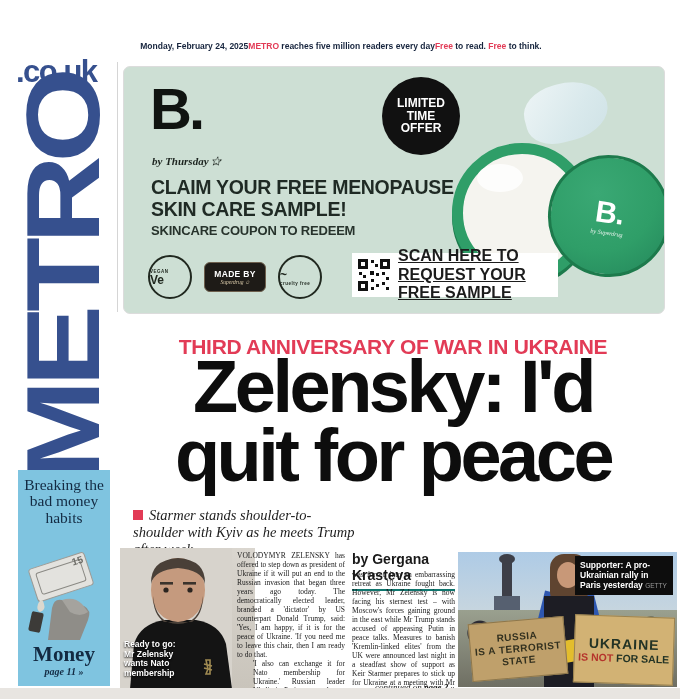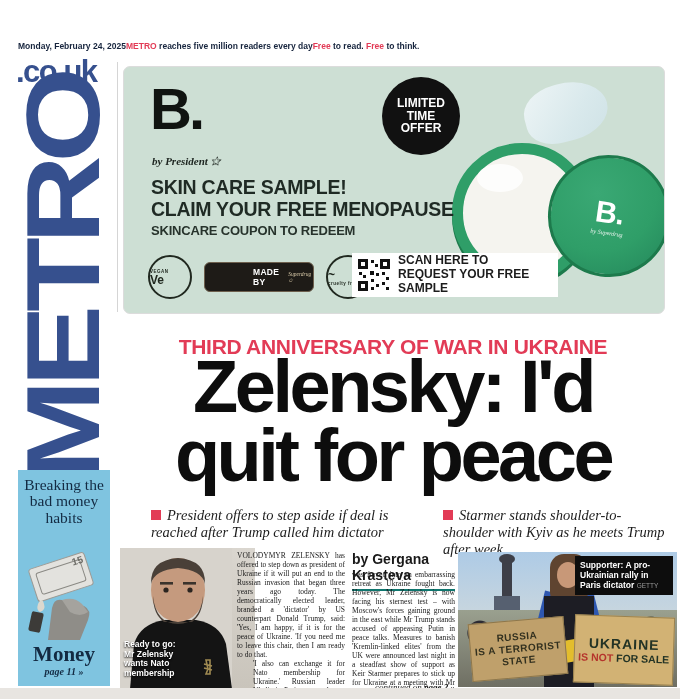--- a/index.html
+++ b/index.html
@@ -1,20 +1,20 @@
 <!DOCTYPE html>
 <html><head>
 <meta charset="utf-8">
 <style>
   html,body{margin:0;padding:0;background:#fff;}
   .page{position:relative;width:680px;height:699px;background:#fff;overflow:hidden;
         font-family:"Liberation Sans",sans-serif;color:#16243d;}
   
   .topbar{position:absolute;left:18px;right:16px;top:41px;display:flex;
-          justify-content:flex-start;font-size:8.5px;font-weight:bold;color:#16243d;}
+          justify-content:center;font-size:8.5px;font-weight:bold;color:#16243d;}
   .topbar .red{color:#e23b56;}
   
   .couk{position:absolute;left:16px;top:54px;width:97px;font-size:31px;font-weight:bold;
         color:#36508e;letter-spacing:-1.5px;text-align:left;}
   .metro-wrap{position:absolute;left:12px;top:92px;width:102px;height:372px;}
   .metro-wrap span{position:absolute;left:50%;top:50%;
         transform:translate(-50%,-50%) rotate(-90deg) scaleX(1.18);
         font-size:104px;font-weight:bold;letter-spacing:-6px;color:#36508e;white-space:nowrap;}
   .divider-v{position:absolute;left:117px;top:62px;width:1px;height:250px;background:#d5d5d5;}
   
@@ -41,26 +41,26 @@
          color:#1f2a24;line-height:1.12;letter-spacing:-0.3px;}
   .ad-h2{position:absolute;left:27px;top:157px;font-size:13px;font-weight:bold;
          color:#27332c;line-height:1.15;letter-spacing:-0.2px;}
   .badges{position:absolute;left:24px;top:188px;display:flex;align-items:center;gap:12px;}
   .badge-circle{width:40px;height:40px;border-radius:50%;border:2.5px solid #20281f;
       display:flex;flex-direction:column;align-items:flex-start;justify-content:center;
       color:#20281f;background:transparent;}
   .badge-circle .tiny{font-size:4.5px;font-weight:bold;letter-spacing:0.5px;}
   .badge-circle .mid{font-size:12px;font-weight:bold;line-height:1;}
   .made-by{width:60px;height:28px;border-radius:6px;background:#1e1b17;border:1px solid #6d5f4d;
-      color:#fff;display:flex;flex-direction:row;align-items:center;justify-content:center;padding-left:48px;}
+      color:#fff;display:flex;flex-direction:column;align-items:center;justify-content:center;}
   .made-by .mb1{font-size:8.5px;font-weight:bold;letter-spacing:0.3px;}
   .made-by .mb2{font-family:"Liberation Serif",serif;font-style:italic;font-size:5.5px;color:#d8c9a8;}
   .qr-box{position:absolute;left:228px;top:186px;width:206px;height:44px;background:#fff;
       display:flex;align-items:center;gap:7px;padding-left:5px;box-sizing:border-box;}
-  .qr-box .txt{font-size:12px;font-weight:bold;color:#1c1c1c;line-height:1.15;width:150px;}
+  .qr-box .txt{font-size:16px;font-weight:bold;color:#1c1c1c;line-height:1.15;width:150px;text-decoration:underline;}
   
   .smear{position:absolute;left:400px;top:16px;width:84px;height:58px;border-radius:50% 60% 55% 45%;
          background:linear-gradient(135deg,#eef5f6,#d9e9ec 60%,#cfe2e6);transform:rotate(-15deg);}
   .jar-pot{position:absolute;left:328px;top:76px;width:118px;height:118px;border-radius:50%;
          background:#f5f4ef;border:11px solid #2f9e68;box-shadow:0 4px 0 #1d7a4c;}
   .jar-pot::after{content:"";position:absolute;left:14px;top:10px;width:46px;height:28px;
          border-radius:50%;background:#ffffff;opacity:.8;}
   .jar-lid{position:absolute;left:424px;top:88px;width:116px;height:116px;border-radius:50%;
          background:radial-gradient(circle at 38% 32%,#3aa874,#2f9e68 55%,#23855a);
          border:3px solid #1d7a4c;display:flex;flex-direction:column;align-items:center;
@@ -167,29 +167,29 @@
   </div>
 
   <div class="ad">
     <div class="smear"></div>
     <div class="jar-pot"></div>
     <div class="jar-lid">
       <span class="jb">B.</span>
       <span class="js">by Superdrug</span>
     </div>
     <div class="b-logo">B.</div>
-    <div class="ad-by">by President ✩</div>
+    <div class="ad-by">by Thursday ✩</div>
     <div class="offer-badge">
       <span>LIMITED</span>
       <span>TIME</span>
       <span>OFFER</span>
     </div>
     <div class="ad-h1">
+      <div>CLAIM YOUR FREE MENOPAUSE</div>
       <div>SKIN CARE SAMPLE!</div>
-      <div>CLAIM YOUR FREE MENOPAUSE</div>
     </div>
     <div class="ad-h2">
       <div>SKINCARE COUPON TO REDEEM</div>
     </div>
     <div class="badges">
       <div class="badge-circle">
         <span class="tiny">VEGAN</span>
         <span class="mid">Ve</span>
       </div>
       <div class="made-by">
@@ -228,21 +228,20 @@
     </div>
   </div>
 
   <div class="kicker">THIRD ANNIVERSARY OF WAR IN UKRAINE</div>
   <div class="headline">
     <div>Zelensky: I'd</div>
     <div>quit for peace</div>
   </div>
 
   <div class="subheads">
-    <div class="sh sh-left"><span class="bullet"></span><span>President offers to step aside if deal is reached after Trump called him dictator</span></div>
     <div class="sh sh-right"><span class="bullet"></span><span>Starmer stands shoulder-to-shoulder with Kyiv as he meets Trump after week</span></div>
   </div>
 
   <div class="photo1">
     <svg width="112" height="141" viewBox="0 0 112 141">
       <rect width="112" height="141" fill="#d7d3cc"></rect>
       <path d="M10 141 L14 96 Q20 76 44 72 L76 72 Q100 76 106 96 L112 141 Z" fill="#141414"></path>
       <ellipse cx="58" cy="42" rx="27" ry="32" fill="#c59a7e"></ellipse>
       <path d="M31 36 Q30 12 58 10 Q86 12 85 36 Q82 22 58 20 Q34 22 31 36" fill="#4a4038"></path>
       <path d="M33 48 Q36 76 58 76 Q80 76 83 48 Q83 66 72 74 L44 74 Q33 66 33 48" fill="#4a4038"></path>
@@ -275,17 +274,17 @@
     <div class="flag-y"></div>
     <div class="sign1">
       <span>RUSSIA</span>
       <span>IS A TERRORIST</span>
       <span>STATE</span>
     </div>
     <div class="sign2">
       <span class="s2a">UKRAINE</span>
       <span class="s2b"><span class="red">IS NOT </span><span>FOR SALE</span></span>
     </div>
-    <div class="cap2"><span>Supporter: A pro-Ukrainian rally in Paris dictator </span><span class="credit">GETTY</span></div>
+    <div class="cap2"><span>Supporter: A pro-Ukrainian rally in Paris yesterday </span><span class="credit">GETTY</span></div>
   </div>
 
   <div class="bottom-strip"></div>
 </div>
 
 </body></html>

